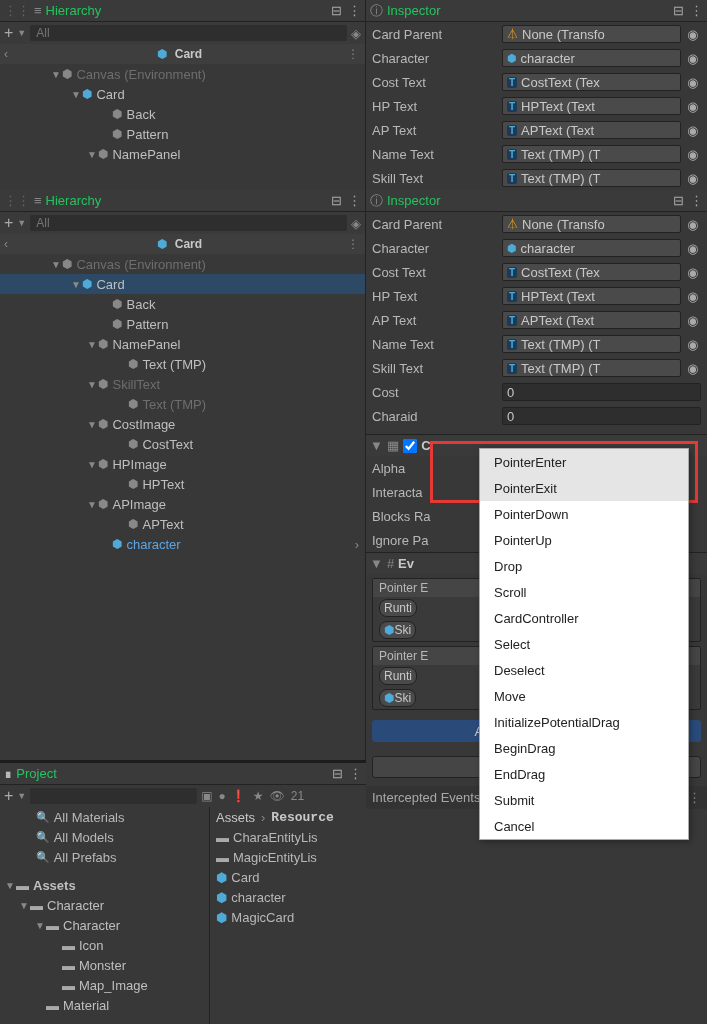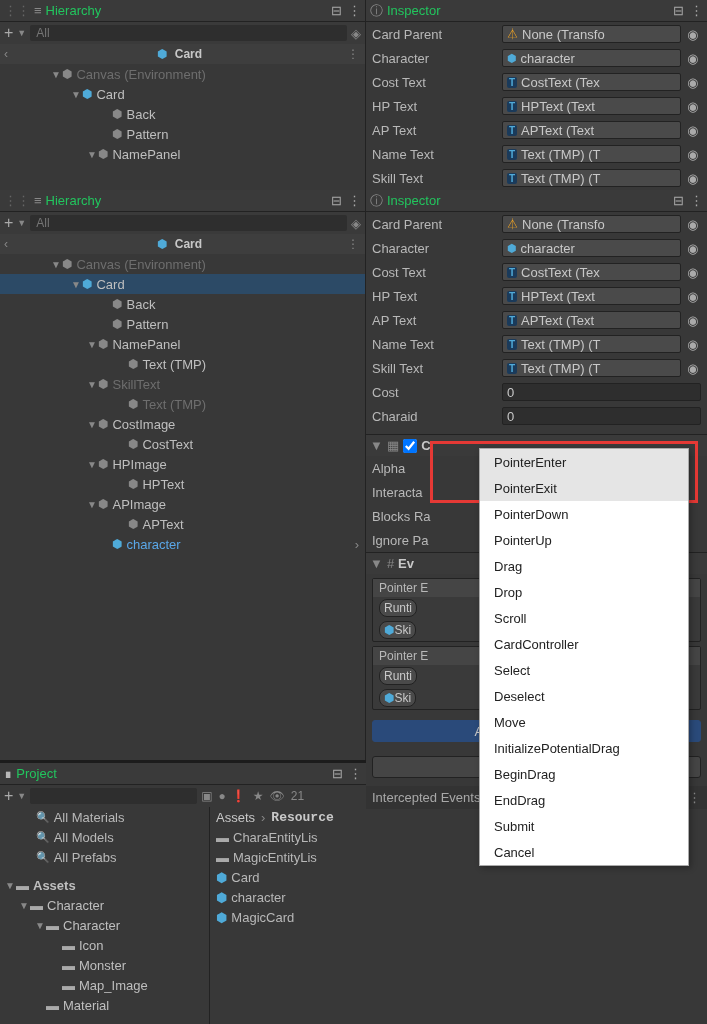--- a/index.html
+++ b/index.html
@@ -554,21 +554,20 @@
     </div>
   </div>
 </div>
 
 <div class="ctx-menu" style="left:479px;top:448px;">
   <div id="ctxlist">
       <div class="ctx-item hl">PointerEnter</div>
       <div class="ctx-item hl">PointerExit</div>
       <div class="ctx-item">PointerDown</div>
       <div class="ctx-item">PointerUp</div>
-      <div class="ctx-item">Drag</div>
       <div class="ctx-item">Drop</div>
       <div class="ctx-item">Scroll</div>
       <div class="ctx-item">CardController</div>
       <div class="ctx-item">Select</div>
       <div class="ctx-item">Deselect</div>
       <div class="ctx-item">Move</div>
       <div class="ctx-item">InitializePotentialDrag</div>
       <div class="ctx-item">BeginDrag</div>
       <div class="ctx-item">EndDrag</div>
       <div class="ctx-item">Submit</div>

